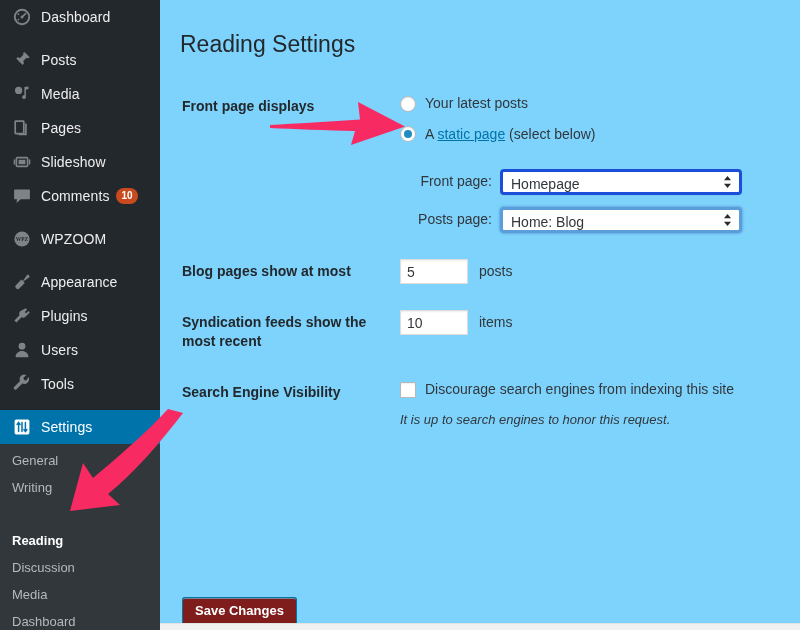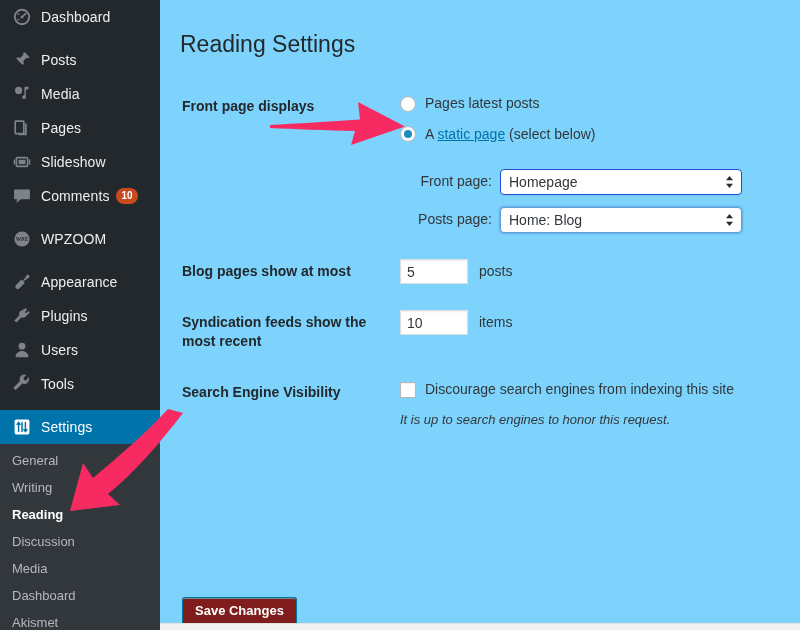--- a/index.html
+++ b/index.html
@@ -88,21 +88,21 @@
     padding: 4px 0 6px 0;
   }
   .sub-item {
     display: block;
     padding: 4px 0 5px 12px;
     font-size: 13px;
     color: #b4b9be;
     cursor: pointer;
     line-height: 18px;
   }
-  .sub-item.current { color: #fff; font-weight: bold; }
+  .sub-item.current { color: #fff; font-weight: bold; margin-top: 26px; }
 
   
   #wpbody {
     position: absolute;
     left: 160px; top: 0;
     width: 640px; height: 623px;
     background: #7dd3fc;
     padding: 10px 20px 0 20px;
   }
   h1.page-title {
@@ -191,21 +191,21 @@
     width: 92px;
     text-align: right;
     margin-right: 8px;
     flex: 0 0 92px;
   }
   .sel {
     position: relative;
     width: 242px;
     height: 26px;
     background: #fff;
-    border: 1px solid #1d4ed8;
+    border: 3px solid #1d4ed8;
     border-radius: 4px;
     box-shadow: 0 1px 1px rgba(0,0,0,.05);
     cursor: pointer;
   }
   .sel.focused {
     border-color: #5b9dd9;
     box-shadow: 0 0 2px 1px rgba(91,157,217,.75);
   }
   .sel .selval {
     position: absolute;
@@ -420,21 +420,21 @@
     <h1 class="page-title">Reading Settings</h1>
 
     <table class="form-table">
       <tbody>
 
         <tr>
           <th>Front page displays</th>
           <td>
             <div class="radio-line">
               <span class="rad"></span>
-              <span class="rad-text">Pages latest posts</span>
+              <span class="rad-text">Your latest posts</span>
             </div>
             <div class="radio-line">
               <span class="rad on"></span>
               <span class="rad-text"><span>A </span><a href="#">static page</a><span> (select below)</span></span>
             </div>
 
             <div style="height:14px"></div>
 
             <div class="sel-row">
               <span class="sel-label">Front page:</span>

